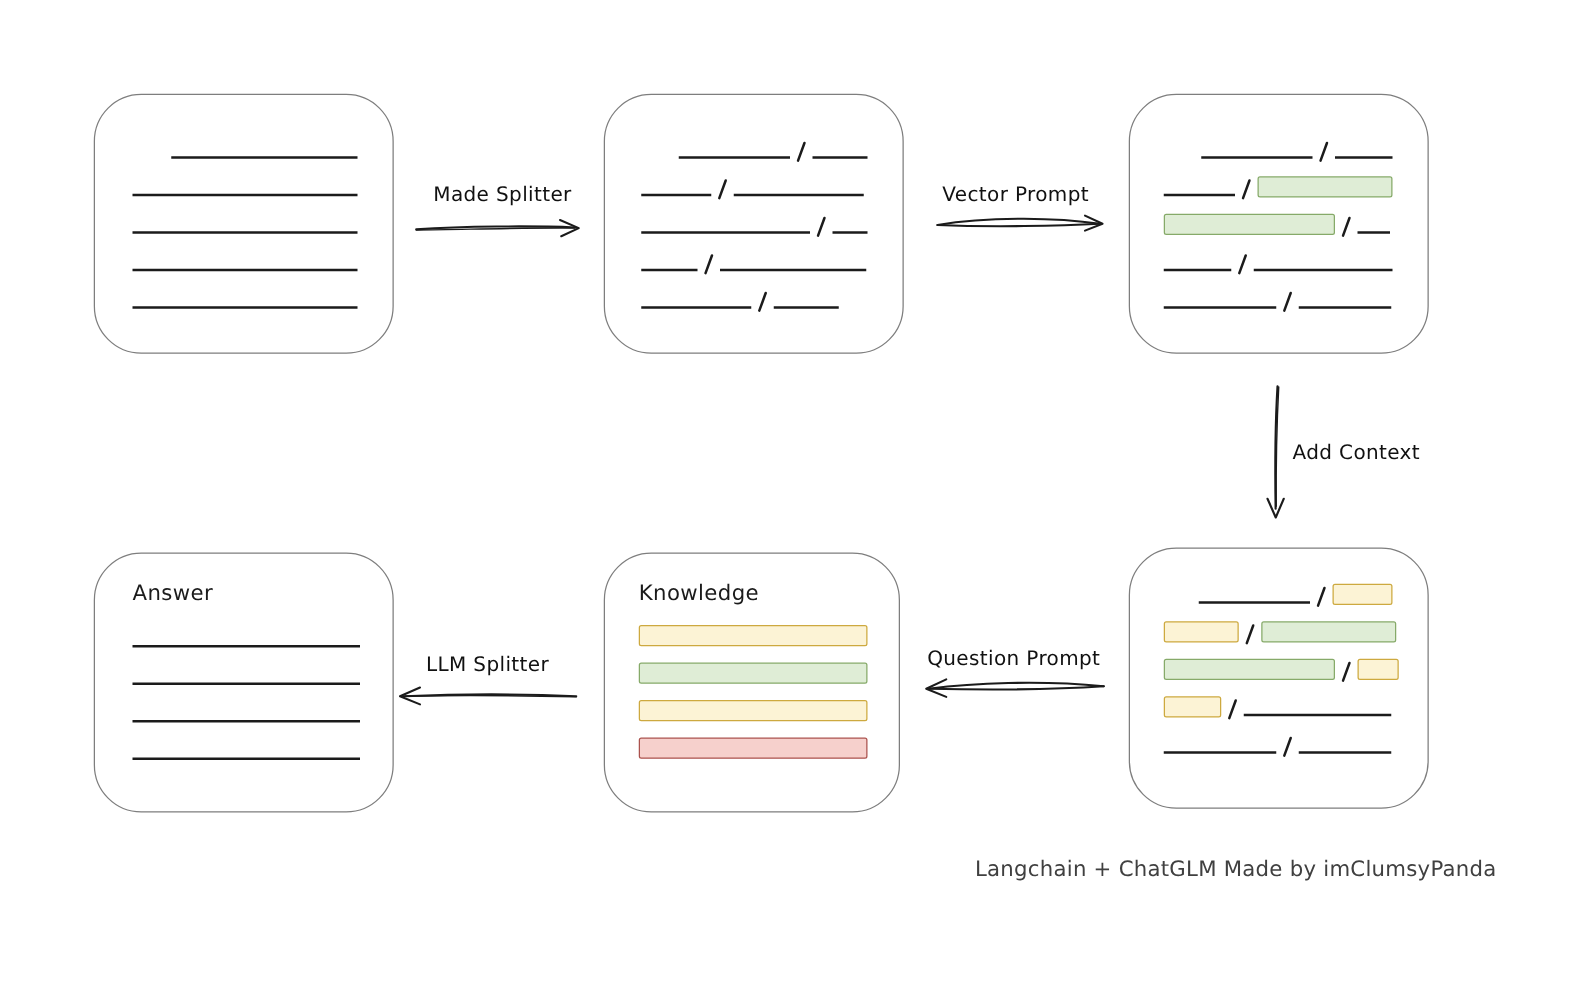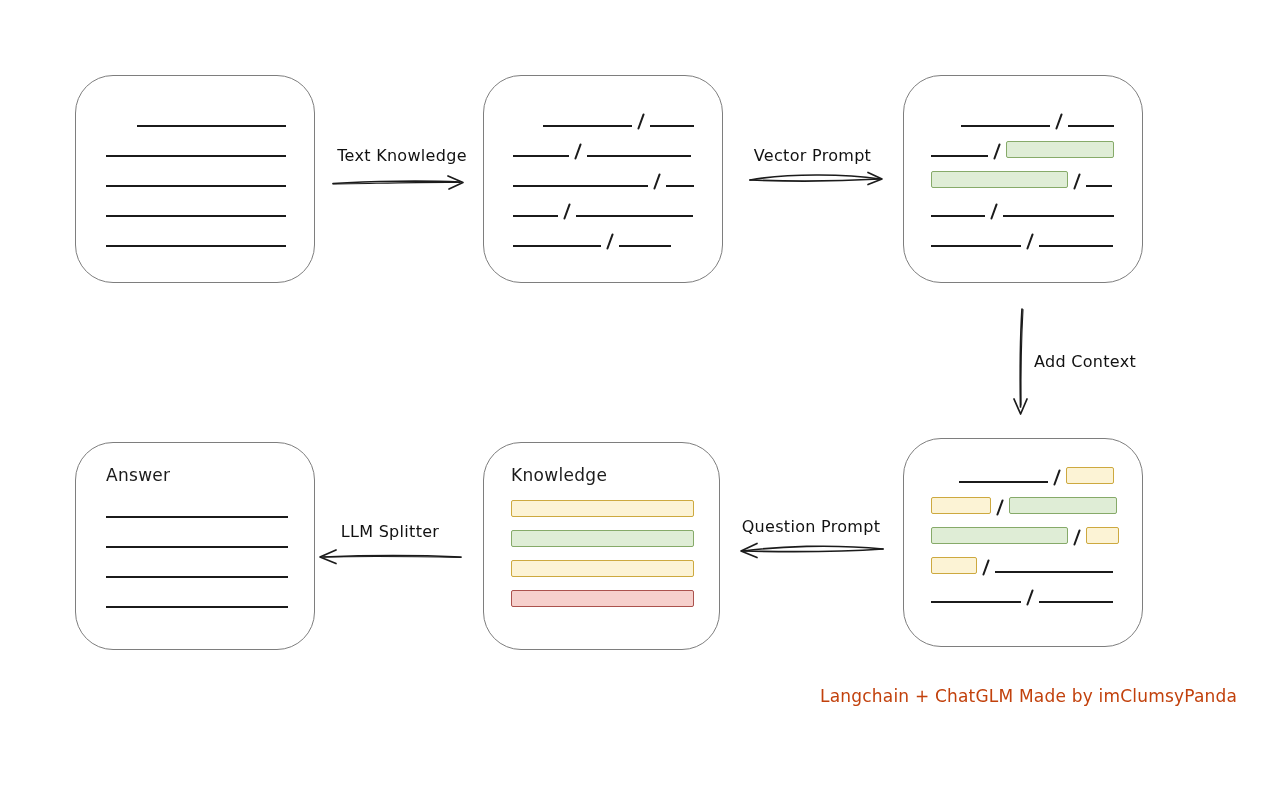--- a/index.html
+++ b/index.html
@@ -34,21 +34,21 @@
   .answer-rows { margin-top:2px; }
 
   
   .arrow-label { position:absolute; font-size:16px; line-height:22px; color:#111; text-align:center; white-space:nowrap; letter-spacing:0.3px; }
   .lbl-text-splitter   { left:332px;  top:145px; width:140px; }
   .lbl-vector-search   { left:745px;  top:145px; width:135px; }
   .lbl-add-context     { left:1034px; top:351px; text-align:right; }
   .lbl-generate-prompt { left:737px;  top:516px; width:148px; }
   .lbl-llm-response    { left:320px;  top:521px; width:140px; }
   .caption { position:absolute; left:780px; top:684px; width:400px; text-align:center;
-             font-size:17px; line-height:24px; color:#c2410c; letter-spacing:0.2px; white-space:nowrap;margin-left:40px; }
+             font-size:17px; line-height:24px; color:#404040; letter-spacing:0.2px; white-space:nowrap; }
 
   
   svg.arrow { position:absolute; overflow:visible; }
   svg.arrow path { fill:none; stroke:var(--stroke,#1b1b1b); stroke-linecap:round; stroke-linejoin:round; }
   path.main { stroke-width:1.7; }
   path.echo { stroke-width:1.1; }
   path.head { stroke-width:1.7; }
   .arr-text-splitter   { left:330px;  top:168px; width:142px; height:28px; }
   .arr-vector-search   { left:748px;  top:168px; width:140px; height:24px; }
   .arr-add-context     { left:1008px; top:307px; width:26px;  height:112px; }
@@ -205,21 +205,21 @@
         </div>
         <div class="chunk-row">
           <span class="seg-line" style="width: 182px;"></span>
         </div>
         <div class="chunk-row">
           <span class="seg-line" style="width: 182px;"></span>
         </div>
       </div>
   </div>
 
-  <div class="arrow-label lbl-text-splitter">Text Knowledge</div>
+  <div class="arrow-label lbl-text-splitter">Made Splitter</div>
   <div class="arrow-label lbl-vector-search">Vector Prompt</div>
   <div class="arrow-label lbl-add-context">Add Context</div>
   <div class="arrow-label lbl-generate-prompt">Question Prompt</div>
   <div class="arrow-label lbl-llm-response">LLM Splitter</div>
 
   <svg class="arrow arr-text-splitter" viewBox="0 0 142 28" aria-hidden="true">
     <path class="main" d="M3,15.5 C40,13 95,12.5 130,14"></path>
     <path class="echo" d="M3,16 C45,15.5 95,14 130,14.5"></path>
     <path class="head" d="M118,8 L133,14.5 L119,21"></path>
   </svg>

